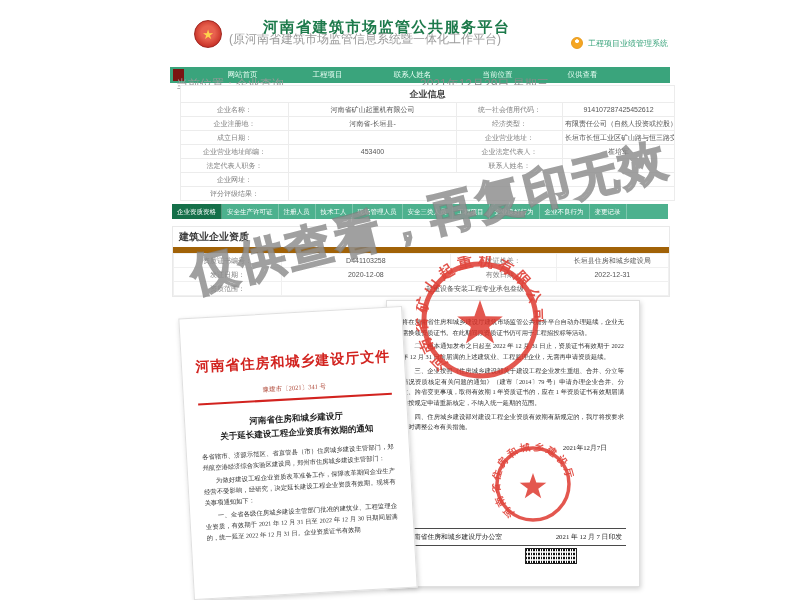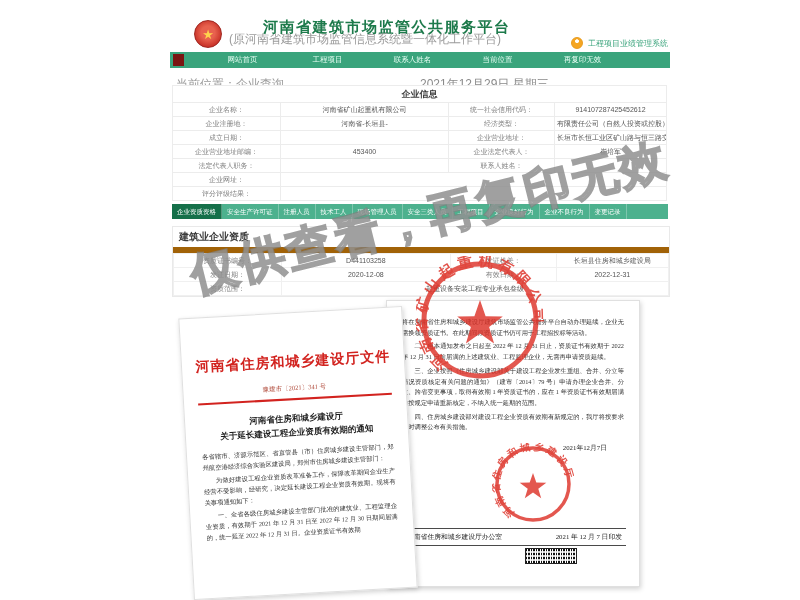--- a/index.html
+++ b/index.html
@@ -13,33 +13,33 @@
           border:1px solid #a02620;display:flex;align-items:center;justify-content:center;
           color:#ffd34d;font-size:13px;line-height:1;}
   .h-title{position:absolute;left:58px;top:3px;font-size:15px;font-weight:bold;color:#1d7a4b;letter-spacing:1.5px;margin-left:35px;}
   .h-sub{position:absolute;left:59px;top:16px;font-size:12px;color:#9b9b9b;}
   .h-link{position:absolute;right:2px;top:22px;display:flex;align-items:center;gap:5px;font-size:8px;color:#3aa47c;cursor:pointer;}
   .badge-dot{width:10px;height:10px;border-radius:50%;
              background:radial-gradient(circle at 50% 32%,#fff 0 1.6px,#f5a623 2.2px);
              border:1px solid #e89b1c;}
 
   
-  .navbar{position:absolute;left:170px;top:52px;width:500px;height:16px;background:#3aa47c;}
+  .navbar{position:absolute;left:170px;top:67px;width:500px;height:16px;background:#3aa47c;}
   .nav-sq{position:absolute;left:3px;top:2px;width:11px;height:12px;background:#7a1512;}
   .nav-items{display:flex;height:100%;padding-left:30px;}
   .nav-item{width:85px;text-align:center;color:#eafff5;font-size:7.5px;line-height:16px;cursor:pointer;}
 
   
   .crumb-row{position:absolute;left:170px;top:76px;width:500px;height:11px;font-size:12px;color:#999;text-decoration:underline;}
   .crumb{position:absolute;left:6px;top:0;}
   .page-date{position:absolute;left:250px;top:0;color:#8a8a8a;}
 
   
   table{border-collapse:collapse;table-layout:fixed;}
-  .info-table{position:absolute;left:172px;top:85px;width:404px;background:#fff;}
+  .info-table{position:absolute;left:180px;top:85px;width:404px;background:#fff;}
   .info-table td{border:1px solid #ececec;font-size:7px;color:#808080;text-align:center;
                  height:13px;padding:0 2px;overflow:hidden;white-space:nowrap;}
   .info-table td.val{color:#555;}
   .tbl-title{font-size:9px !important;font-weight:bold;color:#3b3b3b !important;height:16px !important;}
 
   
   .tabbar{position:absolute;left:172px;top:204px;width:496px;height:15px;background:#4db18e;display:flex;}
   .tab{padding:0 5px;font-size:6.5px;color:#fff;line-height:15px;border-right:1px solid rgba(255,255,255,.28);
        white-space:nowrap;cursor:pointer;}
   .tab.sel{background:#15704a;}
@@ -100,21 +100,21 @@
     </div>
   </div>
 
   <div class="navbar">
     <div class="nav-sq"></div>
     <div class="nav-items">
       <div class="nav-item">网站首页</div>
       <div class="nav-item">工程项目</div>
       <div class="nav-item">联系人姓名</div>
       <div class="nav-item">当前位置</div>
-      <div class="nav-item">再复印无效</div>
+      <div class="nav-item">仅供查看</div>
     </div>
   </div>
 
   <div class="crumb-row">
     <span class="crumb">当前位置：企业查询</span>
     <span class="page-date">2021年12月29日 星期三</span>
   </div>
 
   <table class="info-table">
     <colgroup>

